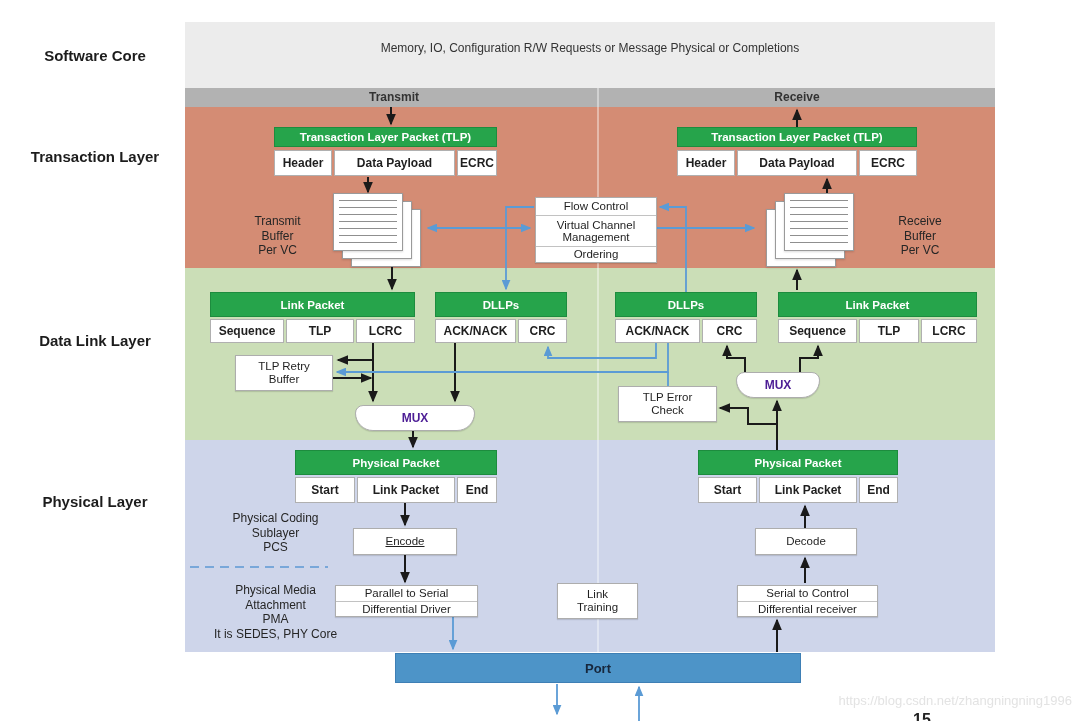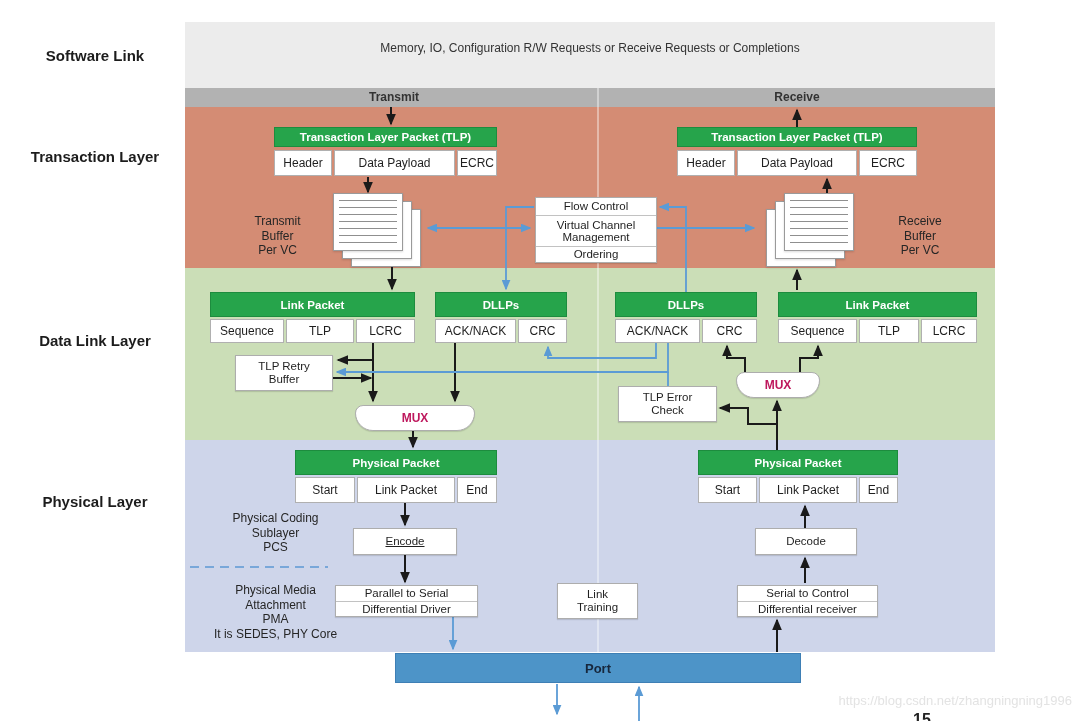--- a/index.html
+++ b/index.html
@@ -9,32 +9,32 @@
   .pre{white-space:pre-line;}
   .band{position:absolute;left:185px;width:810px;}
   .layer-label{position:absolute;font-weight:bold;font-size:15px;color:#1c1c1c;text-align:center;}
   .softtext{font-size:12px;color:#333;text-align:center;line-height:16px;}
   .dirlabel{font-size:12px;color:#333;text-align:center;font-weight:bold;}
   .pkt-table{position:absolute;}
   .pkt-head{background:#26a44b;color:#fff;font-weight:bold;font-size:11.5px;display:flex;
             align-items:center;justify-content:center;border:1px solid #1d8c3e;box-sizing:border-box;}
   .pkt-cells{display:flex;gap:2px;}
   .cell{background:#fff;border:1px solid #b0b0b0;box-sizing:border-box;display:flex;align-items:center;
-        justify-content:center;font-size:12px;color:#1f1f1f;}
+        justify-content:center;font-size:12px;color:#1f1f1f;font-weight:bold;}
   .wbox{position:absolute;background:#fff;border:1px solid #adadad;box-sizing:border-box;
         display:flex;align-items:center;justify-content:center;font-size:11.5px;color:#1f1f1f;
         text-align:center;line-height:13px;box-shadow:0 1px 1px rgba(0,0,0,.12);}
   .rowsbox{position:absolute;background:#fff;border:1px solid #adadad;box-sizing:border-box;
            box-shadow:0 1px 1px rgba(0,0,0,.12);}
   .rowsbox .r{display:flex;align-items:center;justify-content:center;font-size:11.5px;
               color:#1f1f1f;text-align:center;line-height:12.5px;box-sizing:border-box;}
   .rowsbox .r + .r{border-top:1px solid #c2c2c2;}
   .mux{position:absolute;background:#fff;border:1px solid #adadad;box-sizing:border-box;
        border-radius:9px 9px 20px 20px;display:flex;align-items:center;justify-content:center;
-       font-size:12px;font-weight:bold;color:#be185d;box-shadow:0 1px 1px rgba(0,0,0,.12);}
+       font-size:12px;font-weight:bold;color:#4c1d95;box-shadow:0 1px 1px rgba(0,0,0,.12);}
   .page{position:absolute;width:70px;height:58px;background:#fff;border:1px solid #9a9a9a;
         box-sizing:border-box;box-shadow:0 1px 2px rgba(0,0,0,.15);}
   .page .lines{position:absolute;left:5px;right:5px;top:6px;bottom:6px;
         background:repeating-linear-gradient(to bottom,#8f8f8f 0 1px,transparent 1px 7px);}
   .sublabel{font-size:12px;color:#262626;text-align:center;line-height:14.5px;}
   .port{display:flex;align-items:center;justify-content:center;font-size:13px;font-weight:bold;
         color:#17273c;background:#4d94c8;border:1px solid #3e7fb5;box-sizing:border-box;}
   .watermark{font-size:13px;color:#e3e3e3;text-align:right;}
   .partial{overflow:hidden;font-size:16px;font-weight:bold;color:#222;line-height:18px;}
   svg.overlay{position:absolute;left:0;top:0;z-index:5;pointer-events:none;}
@@ -45,27 +45,27 @@
 
 <div class="canvas">
 
   <div class="band" style="top:22px;height:66px;background:#ececec;"></div>
   <div class="band" style="top:88px;height:19px;background:#b2b2b2;"></div>
   <div class="band" style="top:107px;height:161px;background:#d48c74;"></div>
   <div class="band" style="top:268px;height:172px;background:#cbdeb7;"></div>
   <div class="band" style="top:440px;height:212px;background:#ced5ea;"></div>
   <div class="abs" style="left:597px;top:88px;width:2px;height:564px;background:rgba(255,255,255,.4);"></div>
 
-  <div class="layer-label" style="left:15px;top:47px;width:160px;">Software Link</div>
+  <div class="layer-label" style="left:15px;top:47px;width:160px;">Software Core</div>
   <div class="layer-label" style="left:10px;top:148px;width:170px;">Transaction Layer</div>
   <div class="layer-label" style="left:15px;top:332px;width:160px;">Data Link Layer</div>
   <div class="layer-label" style="left:15px;top:493px;width:160px;">Physical Layer</div>
 
   <div class="abs softtext" style="left:185px;top:40px;width:810px;">
-    <div>Memory, IO, Configuration R/W Requests or Receive Requests or Completions</div>
+    <div>Memory, IO, Configuration R/W Requests or Message Physical or Completions</div>
   </div>
 
   <div class="abs dirlabel" style="left:344px;top:90px;width:100px;">Transmit</div>
   <div class="abs dirlabel" style="left:747px;top:90px;width:100px;">Receive</div>
 
   <svg class="overlay" width="1080" height="721" viewBox="0 0 1080 721">
     <defs>
       <marker id="mB" markerWidth="6" markerHeight="5" refX="5.2" refY="2.5" orient="auto-start-reverse">
         <path d="M0,0 L6,2.5 L0,5 z" fill="#1a1a1a"></path>
       </marker>

